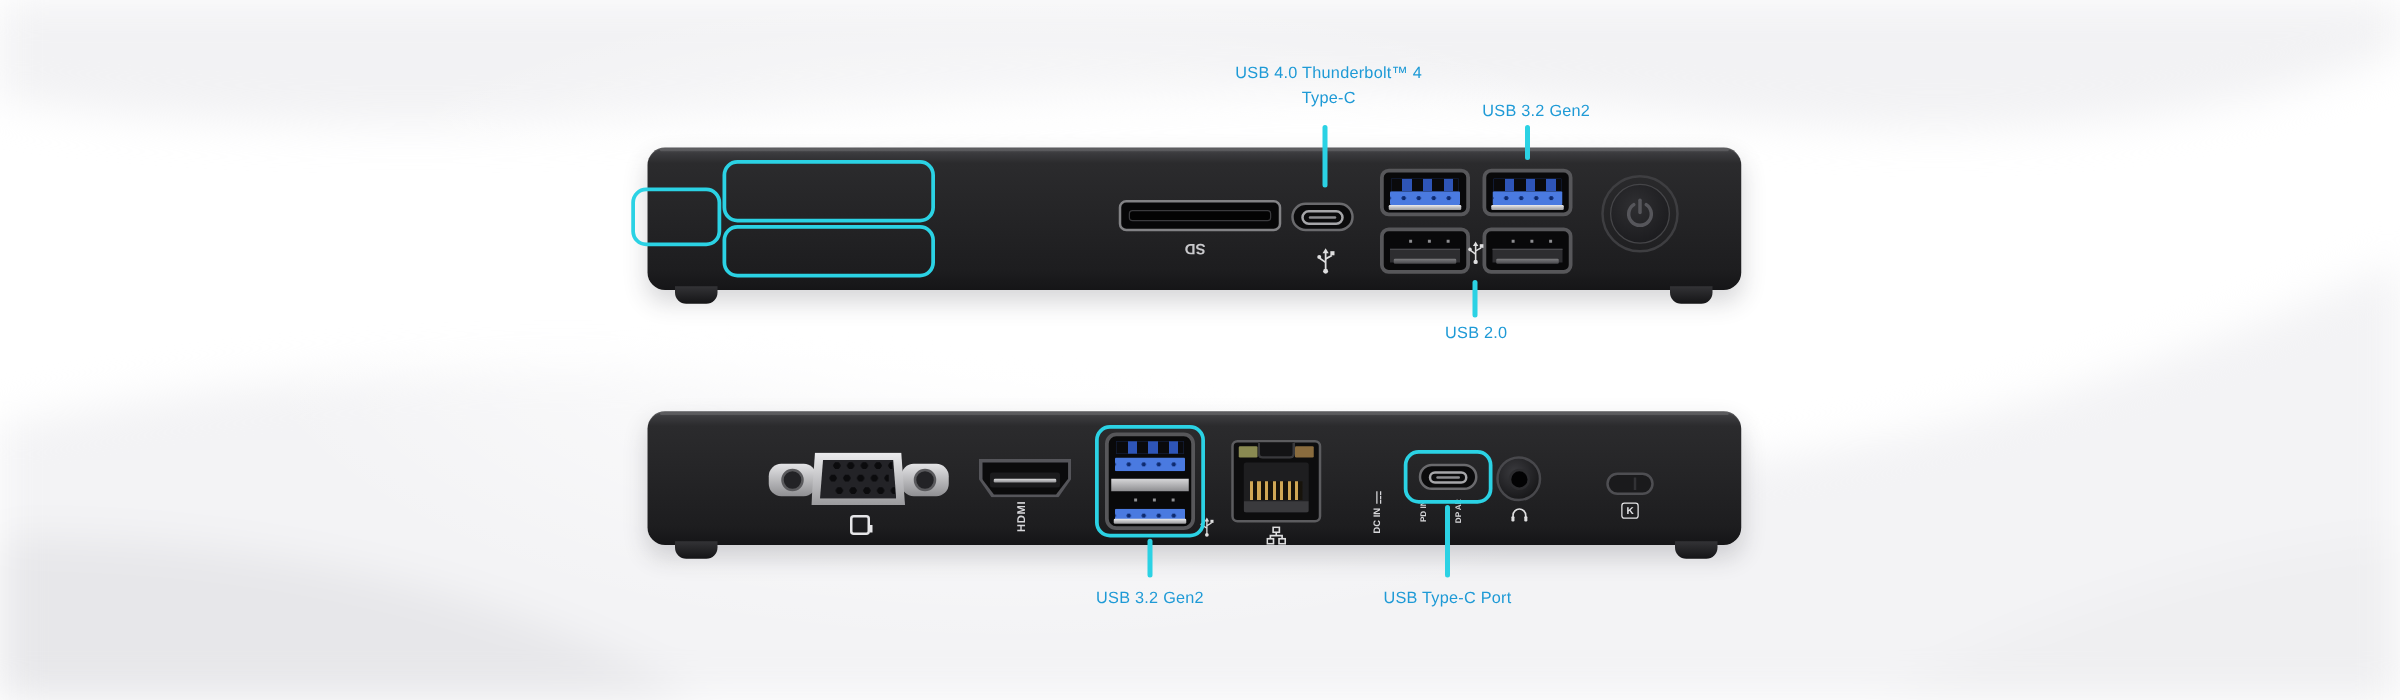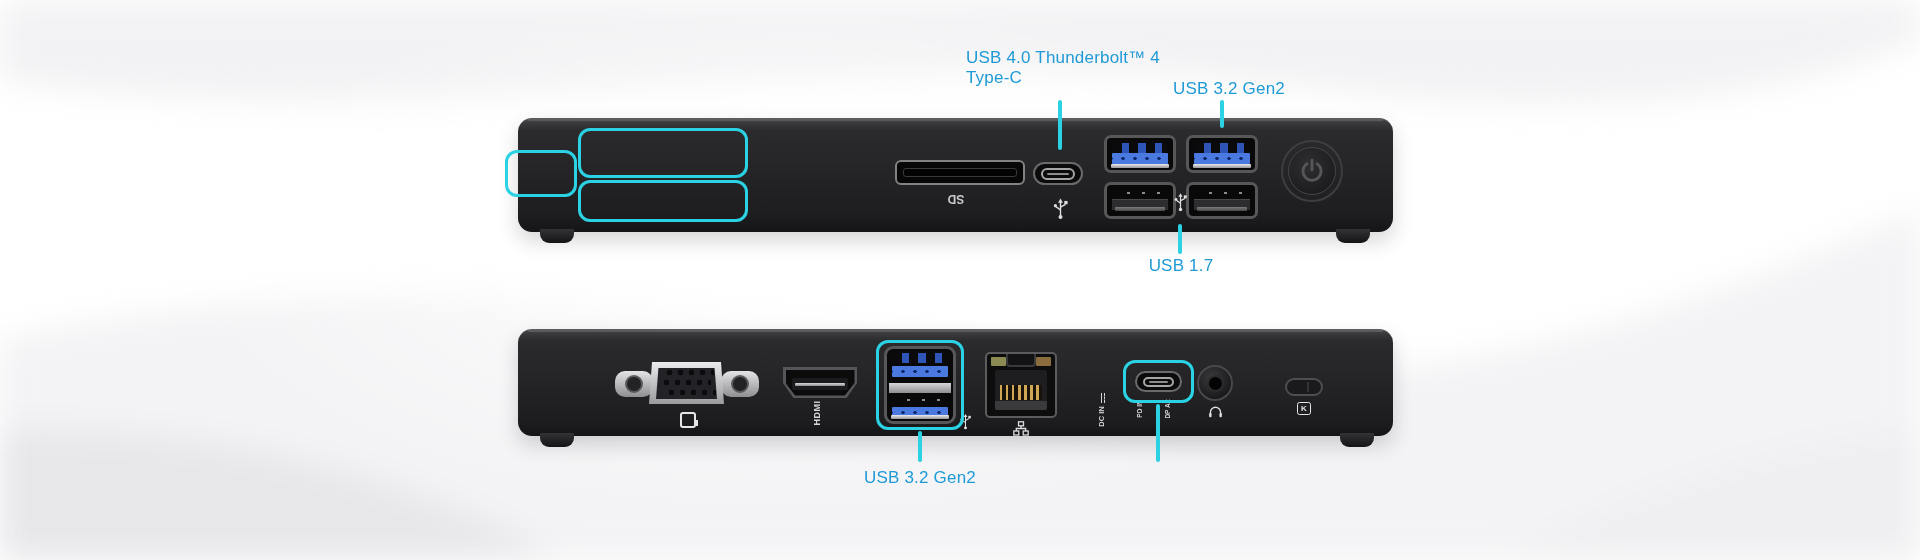--- a/index.html
+++ b/index.html
@@ -38,21 +38,21 @@
 
   .usbc{position:absolute;background:#0b0b0c;border:2.5px solid #6a6a6d;border-radius:12px;box-sizing:border-box;}
   .usbc-inner{position:absolute;left:6px;right:6px;top:3.5px;bottom:3.5px;border:2px solid #a6a6a9;border-radius:8px;}
   .usbc-inner::after{content:'';position:absolute;left:4px;right:4px;top:50%;height:2px;margin-top:-1px;
      background:#8c8c8f;border-radius:1px;}
 
   
   .callout-box{position:absolute;border:3.5px solid var(--callout-cyan);border-radius:12px;box-sizing:border-box;}
   .callout-line{position:absolute;width:4px;background:var(--callout-cyan);border-radius:2px;}
   .callout-label{position:absolute;transform:translateX(-50%);color:var(--label-blue);
-     font-size:17px;line-height:20px;white-space:nowrap;letter-spacing:.2px;}
+     font-size:13px;line-height:20px;text-align:center;white-space:nowrap;letter-spacing:.2px;}
 
   
   .sd-slot{position:absolute;background:#070708;border:2.5px solid #828285;border-radius:6px;box-sizing:border-box;}
   .sd-slot-inner{position:absolute;left:6px;right:6px;top:6px;bottom:6px;background:#030303;
      border:1px solid #3a3a3d;border-radius:3px;}
   .marking{position:absolute;color:#c9c9cc;font-weight:bold;display:flex;align-items:center;justify-content:center;}
   .power-ring{position:absolute;width:62px;height:62px;border-radius:50%;border:2px solid #3e3e41;box-sizing:border-box;}
   .power-btn{position:absolute;width:48px;height:48px;border-radius:50%;
      background:radial-gradient(circle at 42% 36%,#2f2f32,#1d1d20 72%);border:1px solid #454548;box-sizing:border-box;
      display:flex;align-items:center;justify-content:center;}
@@ -190,21 +190,21 @@
     <div>Type-C</div>
   </div>
   <div class="callout-line" style="left:1058px;top:100px;height:50px;"></div>
 
   <div class="callout-label" style="left:1229px;top:79px;">
     <div>USB 3.2 Gen2</div>
   </div>
   <div class="callout-line" style="left:1220px;top:100px;height:28px;"></div>
 
   <div class="callout-label" style="left:1181px;top:256px;">
-    <div>USB 1.7</div>
+    <div>USB 2.0</div>
   </div>
   <div class="callout-line" style="left:1178px;top:224px;height:30px;"></div>
 
   <div class="device device-rear">
     <div class="foot" style="left:22px;top:104px;width:34px;"></div>
     <div class="foot" style="left:822px;top:104px;width:34px;"></div>
 
     <div class="vga-ear" style="left:97px;top:42px;">
       <div class="vga-ear-hole"></div>
     </div>
@@ -300,15 +300,16 @@
   <div class="callout-box" style="left:876px;top:340px;width:88px;height:90px;"></div>
   <div class="callout-box" style="left:1123px;top:360px;width:71px;height:43px;"></div>
 
   <div class="callout-line" style="left:918px;top:431px;height:31px;"></div>
   <div class="callout-label" style="left:920px;top:468px;">
     <div>USB 3.2 Gen2</div>
   </div>
 
   <div class="callout-line" style="left:1156px;top:404px;height:58px;"></div>
   <div class="callout-label" style="left:1158px;top:468px;">
+    <div>USB Type-C Port</div>
   </div>
 
 </div>
 
 </body></html>

